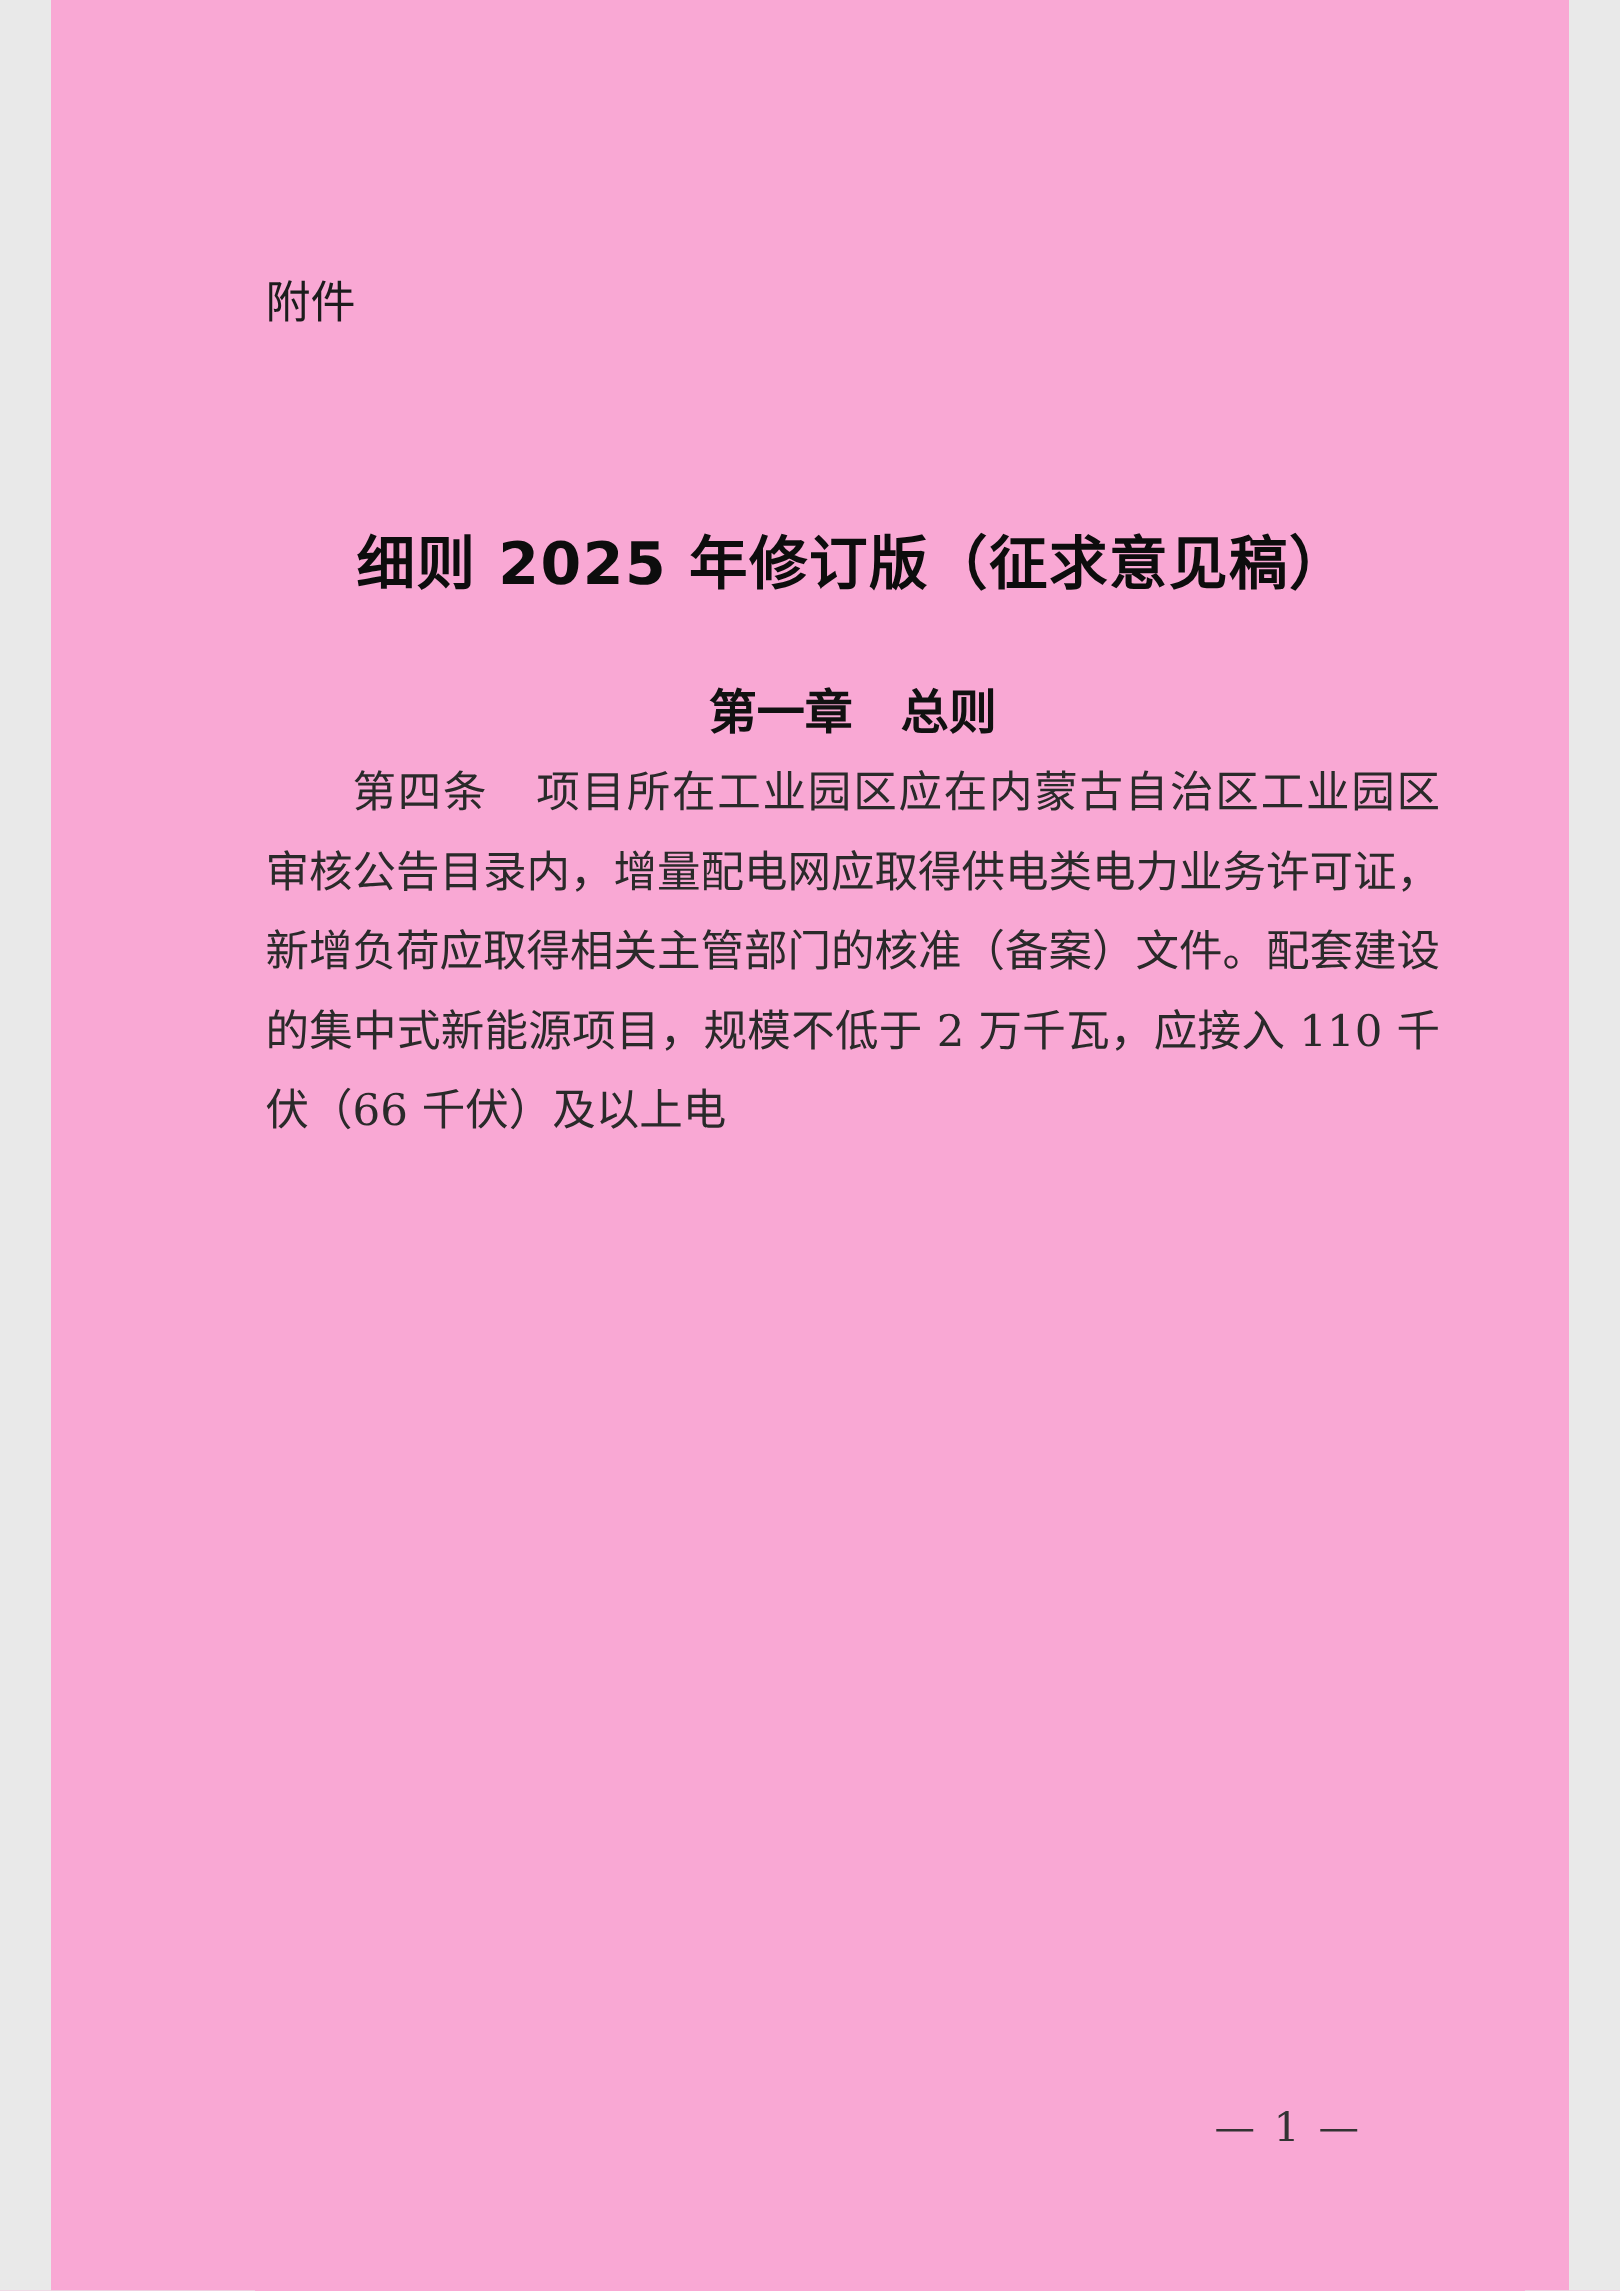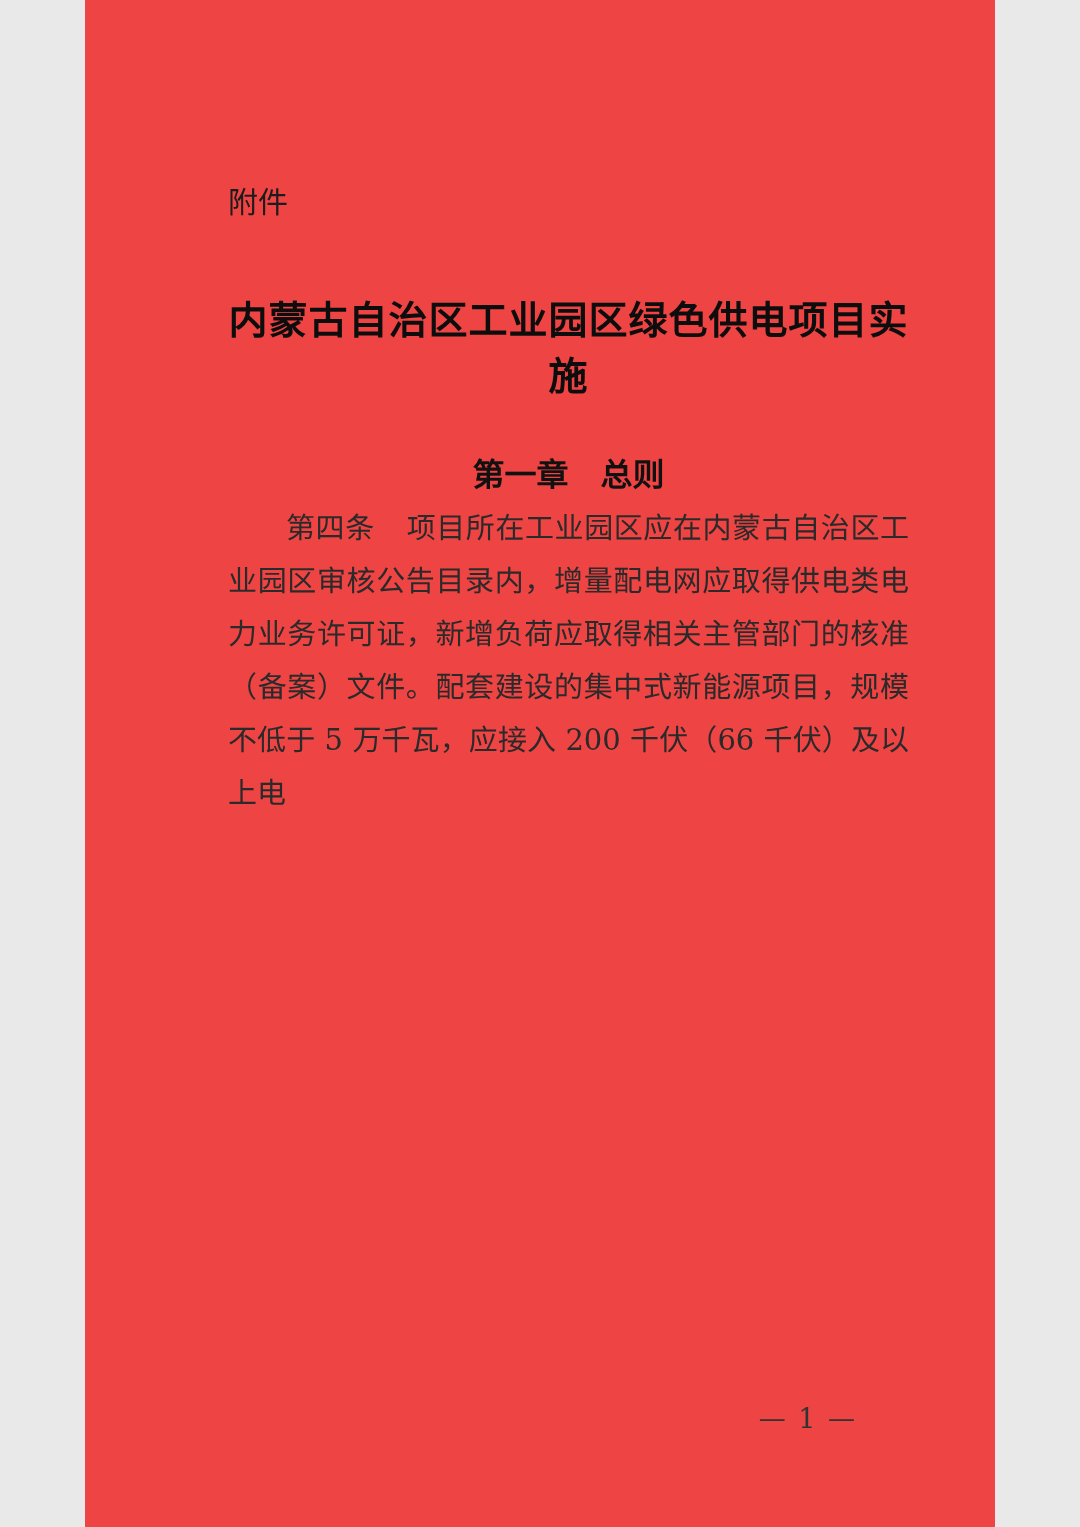--- a/index.html
+++ b/index.html
@@ -2,24 +2,24 @@
 <html lang="zh-CN"><head>
 <meta charset="utf-8">
 <style>
   html, body {
     margin: 0;
     padding: 0;
     background: #e9e9e9;
   }
   .page {
     position: relative;
-    width: 910px;
+    width: 1012px;
     height: 1527px;
     margin: 0 auto;
-    background: #ef4444;
+    background: #f9a8d4;
     box-sizing: border-box;
     padding: 186px 86px 0 143px;
     color: #262626;
     font-family: "DejaVu Serif", "Liberation Serif", serif;
     overflow: hidden;
   }
   .attachment {
     font-family: "DejaVu Sans", "Liberation Sans", sans-serif;
     font-size: 30px;
     line-height: 34px;
@@ -69,28 +69,29 @@
   }
 </style>
 </head>
 <body>
 
 <div class="page">
 
   <div class="attachment">附件</div>
 
   <h1 class="doc-title">
-    <span>内蒙古自治区工业园区绿色供电项目实施</span><br>
+    <br>
+    <span>细则 2025 年修订版（征求意见稿）</span>
   </h1>
 
   <h2 class="chapter-heading">第一章　总则</h2>
 
 
 
 
 
   <p class="article">
-    <span class="article-label">第四条</span><span>项目所在工业园区应在内蒙古自治区工业园区审核公告目录内，增量配电网应取得供电类电力业务许可证，新增负荷应取得相关主管部门的核准（备案）文件。配套建设的集中式新能源项目，规模不低于 5 万千瓦，应接入 200 千伏（66 千伏）及以上电</span>
+    <span class="article-label">第四条</span><span>项目所在工业园区应在内蒙古自治区工业园区审核公告目录内，增量配电网应取得供电类电力业务许可证，新增负荷应取得相关主管部门的核准（备案）文件。配套建设的集中式新能源项目，规模不低于 2 万千瓦，应接入 110 千伏（66 千伏）及以上电</span>
   </p>
 
   <div class="page-number">— 1 —</div>
 
 </div>
 
 </body></html>

